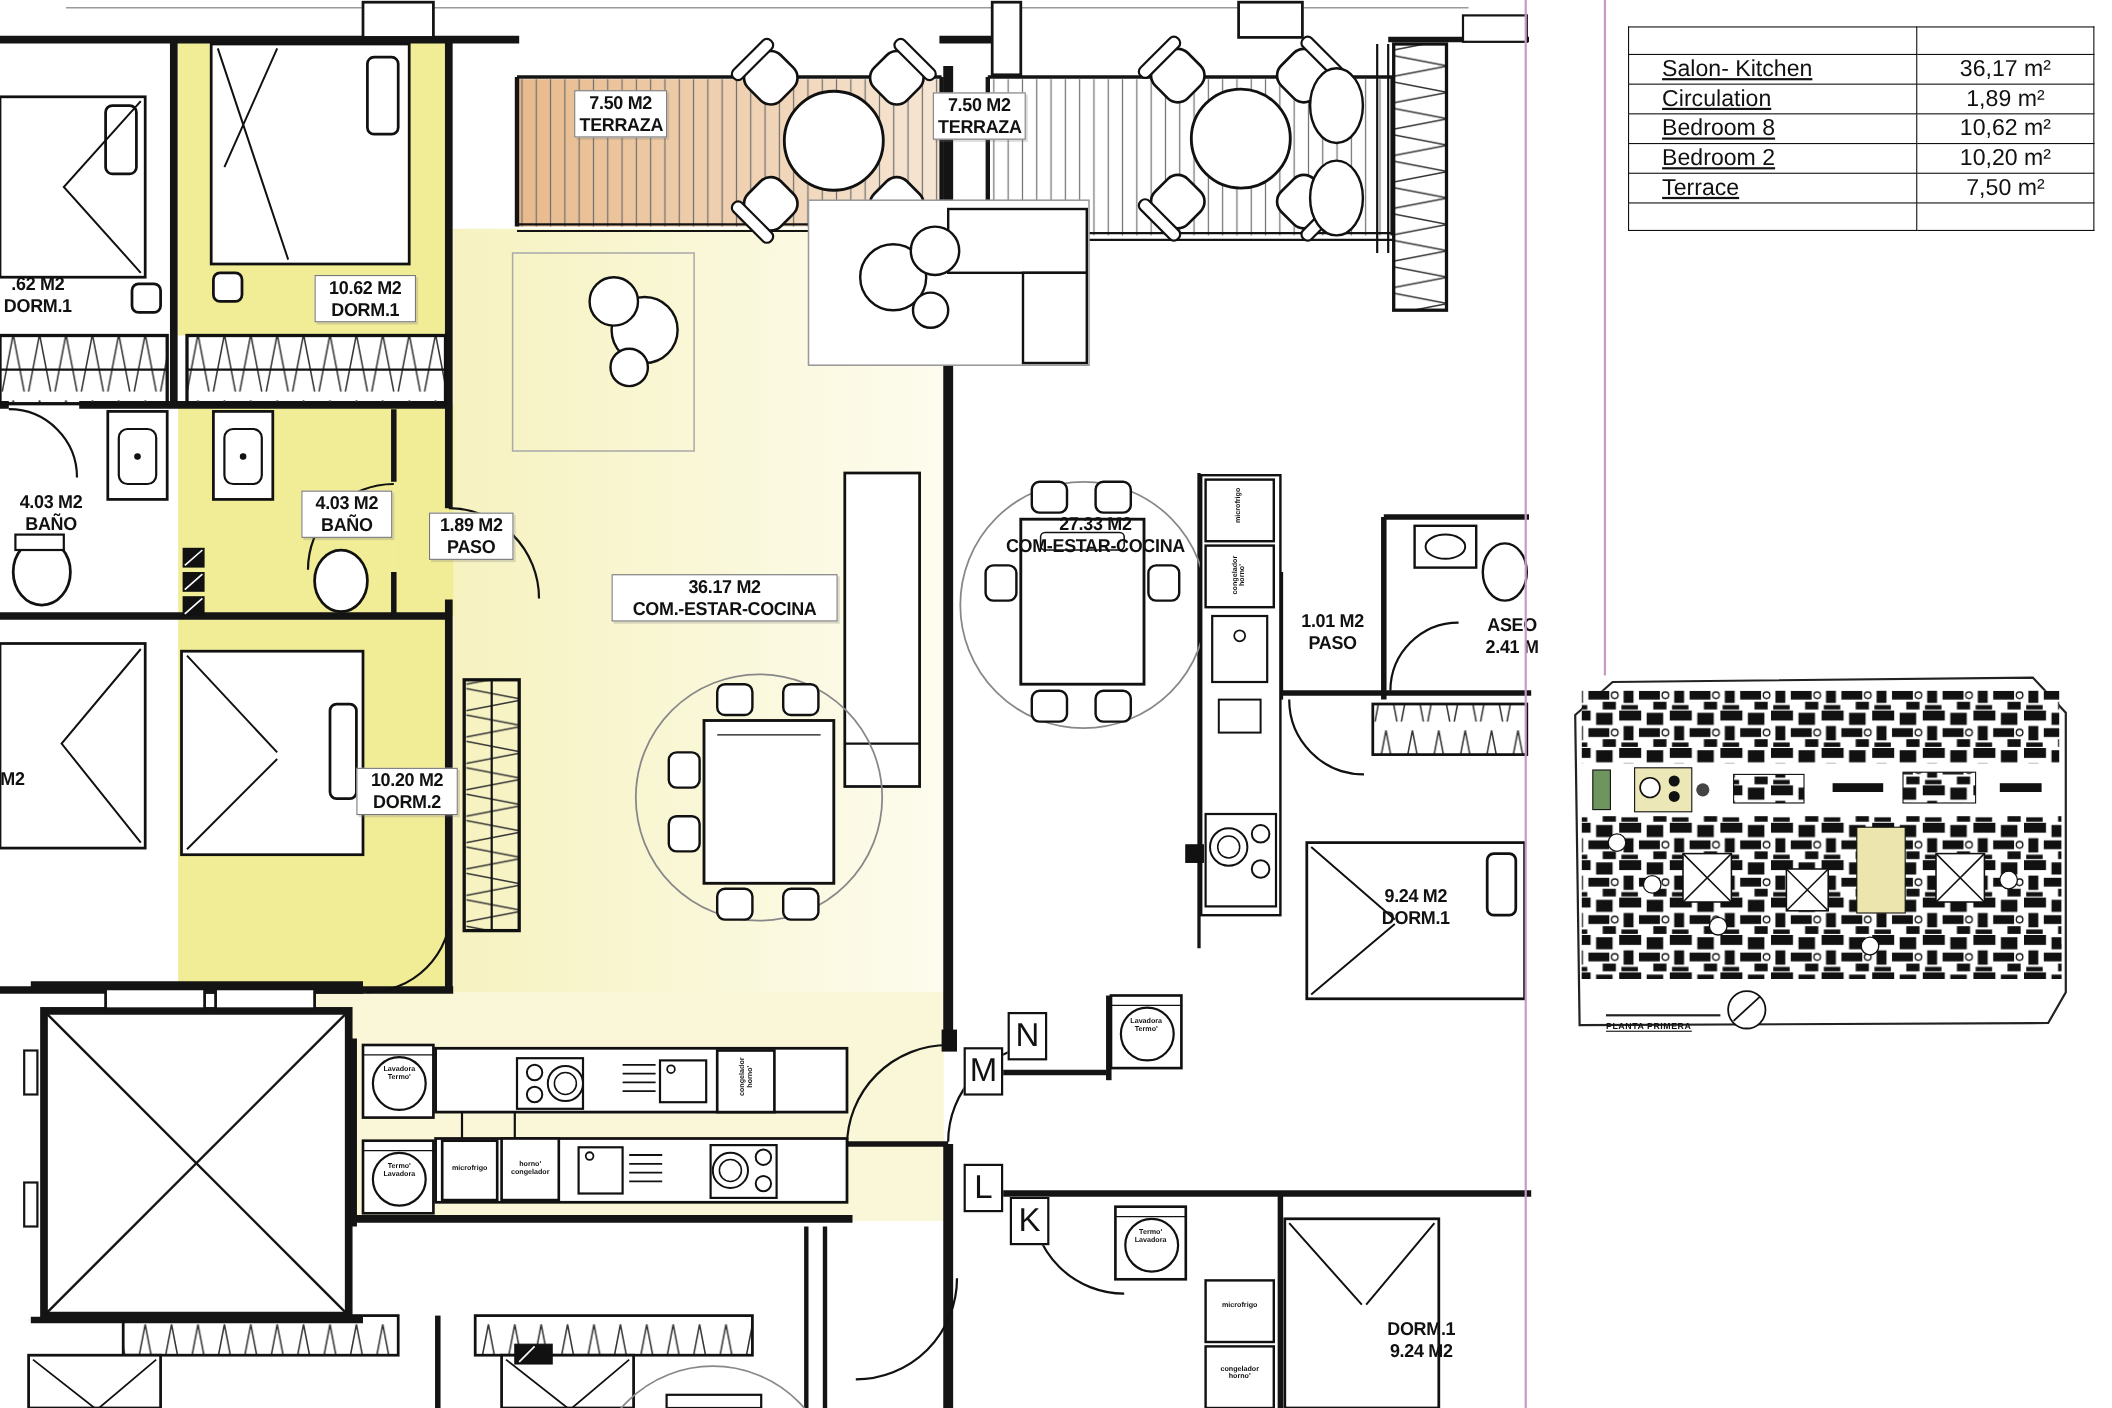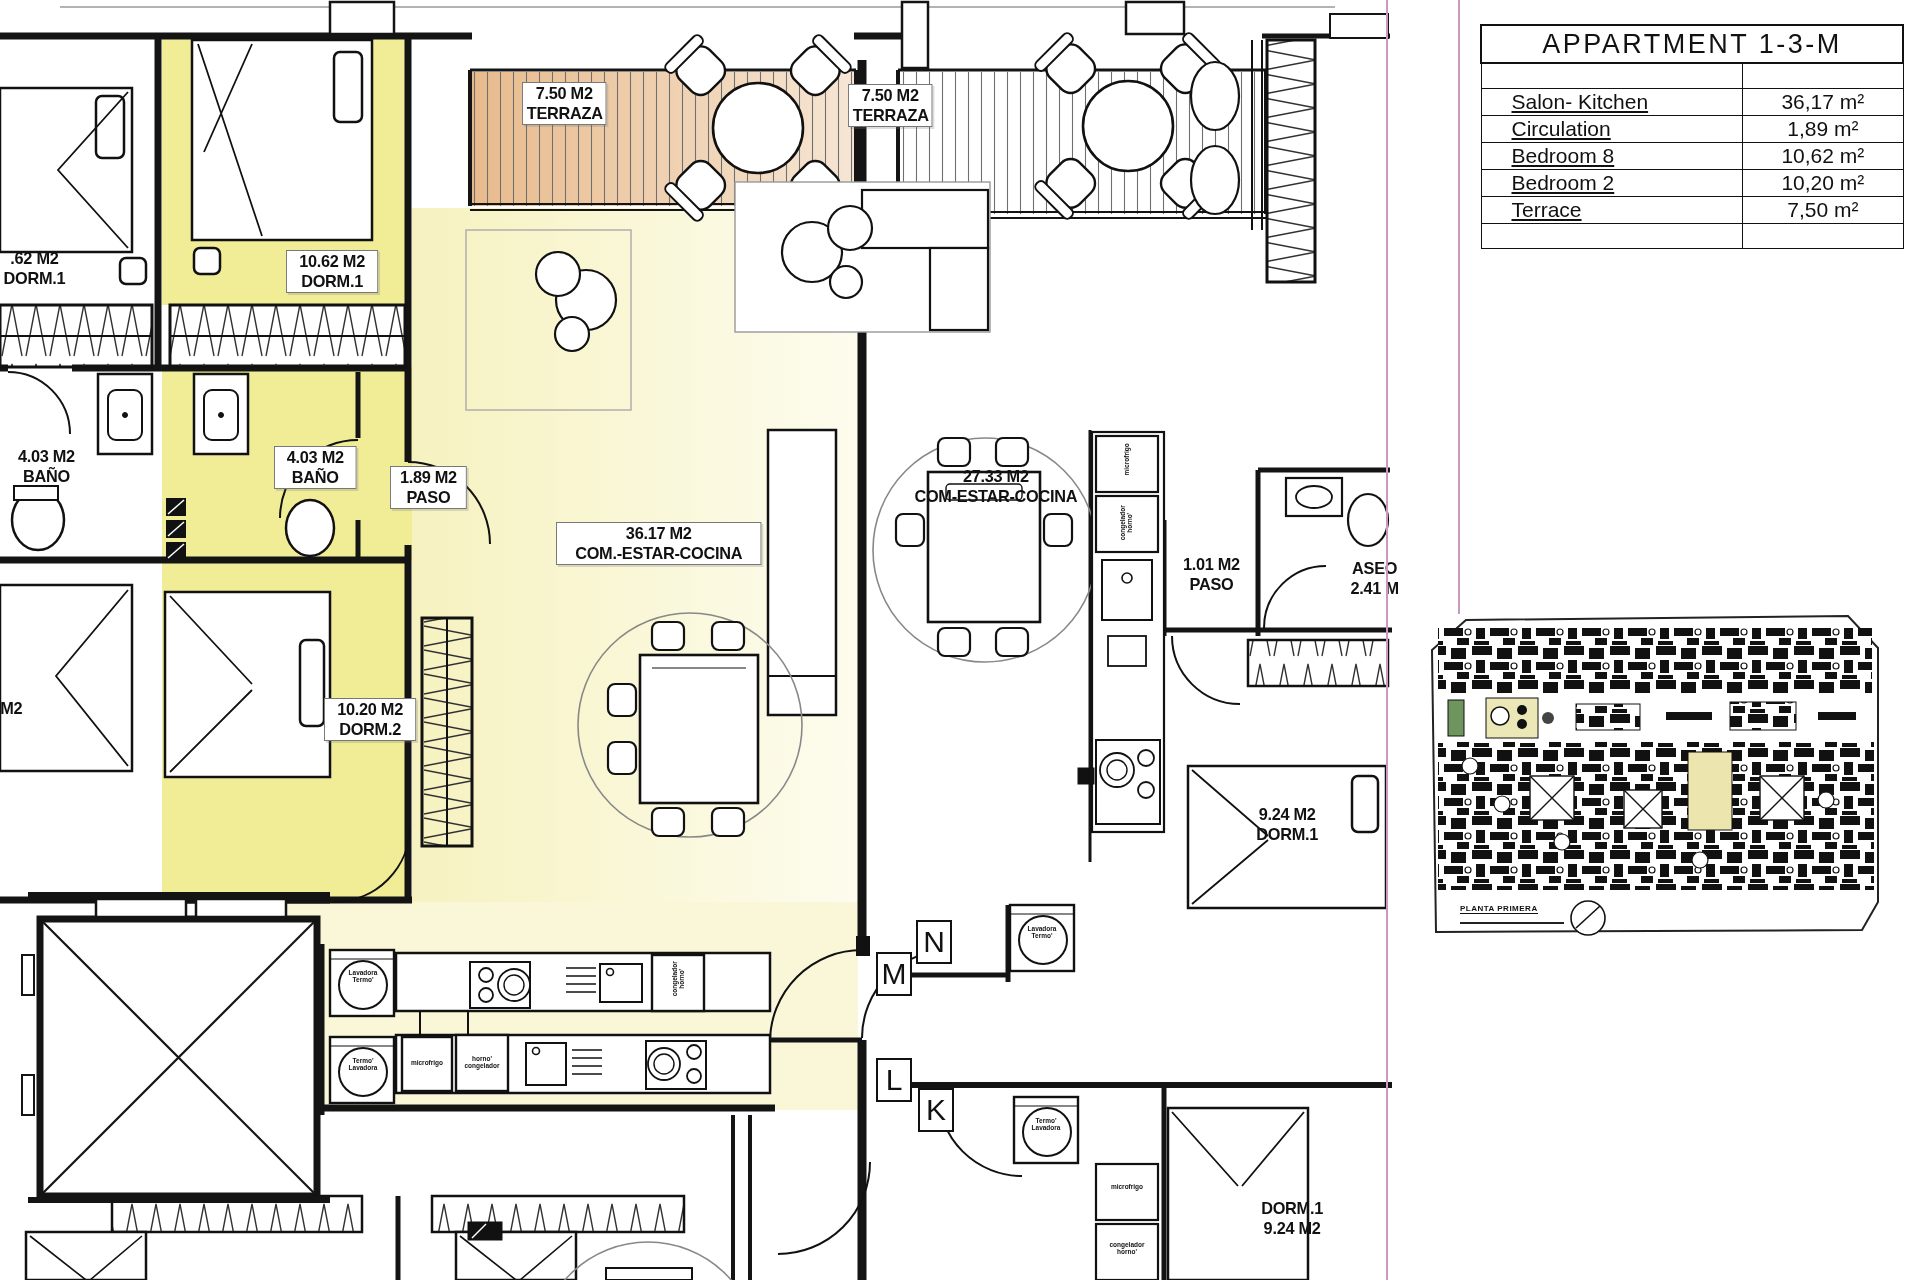--- a/index.html
+++ b/index.html
@@ -434,23 +434,20 @@
   <div class="app-label" style="left:1016px;top:926px;width:52px">Lavadora
 Termo'</div>
   <div class="app-label" style="left:1020px;top:1118px;width:52px">Termo'
 Lavadora</div>
   <div class="app-label" style="left:1100px;top:1184px;width:54px">microfrigo</div>
   <div class="app-label" style="left:1100px;top:1242px;width:54px">congelador
 horno'</div>
 
   <table id="summary-table">
     <tbody>
-        <tr class="title-row">
-      <td colspan="2">APPARTMENT 1-3-M</td>
-    </tr>
     <tr class="spacer">
           <td class="lbl"></td>
           <td class="val"></td>
         </tr>
     <tr>
       <td class="lbl">Salon- Kitchen</td>
       <td class="val">36,17 m²</td>
         </tr>
     <tr>
       <td class="lbl">Circulation</td>
@@ -468,16 +465,16 @@
       <td class="lbl">Terrace</td>
       <td class="val">7,50 m²</td>
         </tr>
     <tr class="spacer">
           <td class="lbl"></td>
           <td class="val"></td>
         </tr>
   </tbody>
     </table>
 
-  <div class="mini-caption" style="left:1460px;top:904px">PLANTA PRIMERA</div>
+  <div class="mini-caption" style="left:1460px;top:928px">PLANTA PRIMERA</div>
   <div class="mini-bar" style="left:1460px;top:922px;width:104px"></div>
 
 </div>
 
 </body></html>

